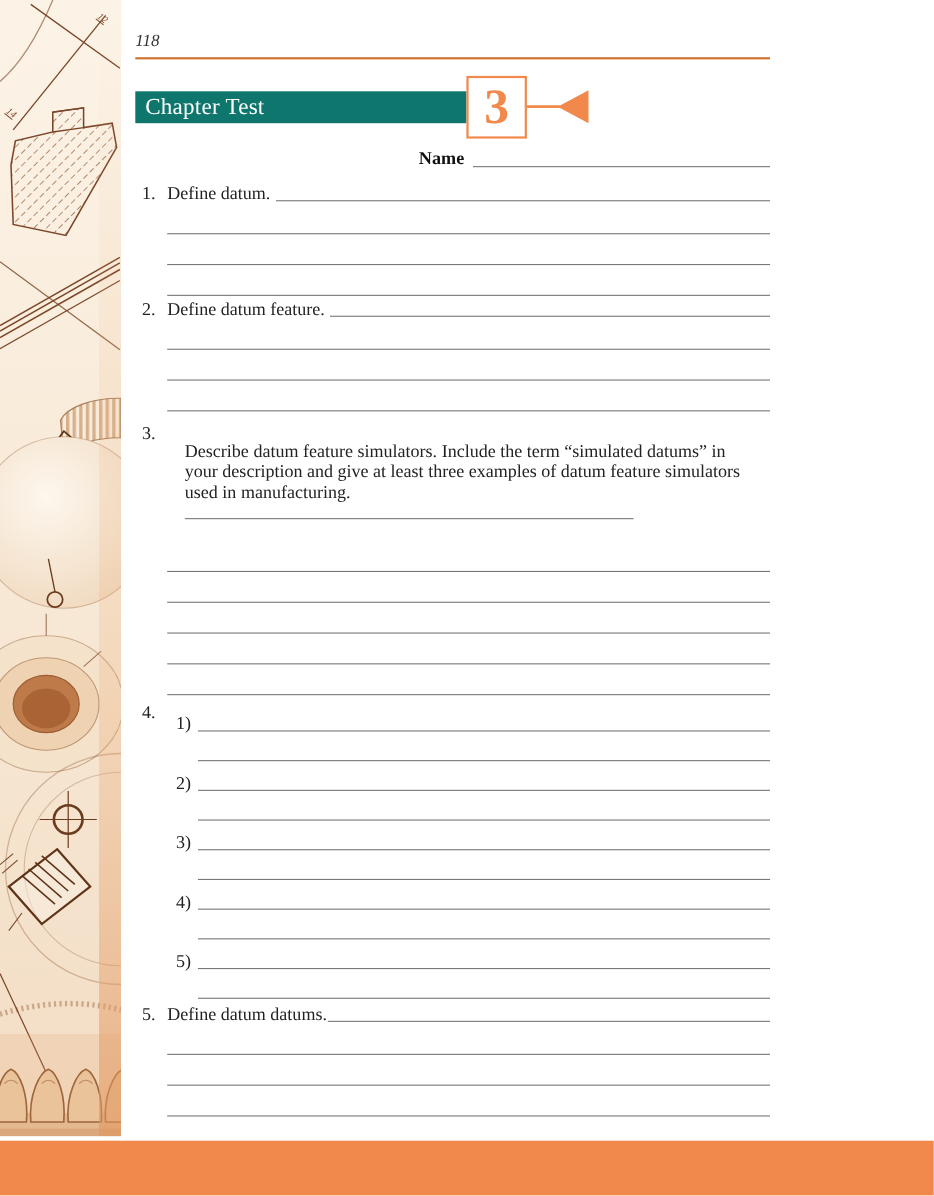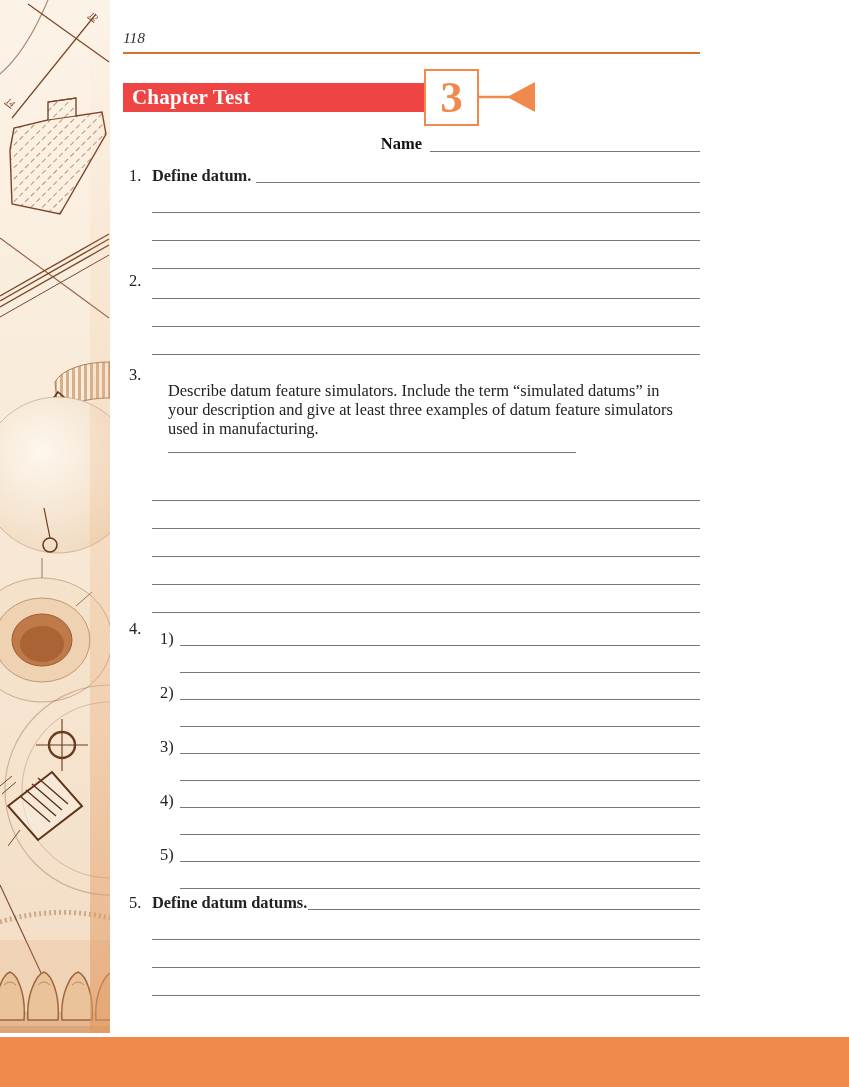--- a/index.html
+++ b/index.html
@@ -18,39 +18,39 @@
   .running-head {
     display:flex; gap:23px; align-items:flex-end;
     padding-top:29px; padding-bottom:5px;
     border-bottom:2px solid #D2732F;
     font-style:italic; font-size:15.5px; color:#333;
   }
   
   .banner-row { position:relative; height:74px; }
   .banner {
     position:absolute; left:0; top:29px; width:304px; height:29px;
-    background:#ef4444; color:#ffffff; font-weight:bold; font-size:21px;
+    background:#0f766e; color:#ffffff; font-weight:normal; font-size:21px;
     line-height:29px; padding-left:9px; box-sizing:border-box; letter-spacing:.2px;
   }
   .chapter-box {
     position:absolute; left:301px; top:15px; width:55px; height:57px;
     background:#ffffff; border:2.5px solid #F0894B; box-sizing:border-box;
     display:flex; align-items:center; justify-content:center;
   }
   .chapter-box span { color:#F0894B; font-size:45px; font-weight:bold; line-height:1; }
   .connector { position:absolute; left:356px; top:26px; }
   
   .name-row { display:flex; align-items:flex-end; margin-top:4px; height:22px; font-size:16.5px;justify-content:flex-end; }
   .name-row b { font-weight:bold; color:#111; }
   .name-line { width:270px; border-bottom:1.5px solid #777; margin-left:8px; margin-bottom:2px; }
   
   .q { display:flex; font-size:16.4px; line-height:19px; }
   .q-num { width:29px; box-sizing:border-box; padding-left:6px; flex:none; }
   .q-body { flex:1; min-width:0; }
-  .lbl-row { display:flex;font-weight:bold; }
+  .lbl-row { display:flex; }
   .lbl-row .q-text { white-space:nowrap; }
   .lbl-fill { flex:1; border-bottom:1.5px solid #777; margin-bottom:2px; margin-left:5px; }
   .lbl-fill.tight { margin-left:1px; }
   .answer-line { height:27px; border-bottom:1.5px solid #777; }
   .inline-line { display:inline-block; width:408px; height:2px; border-bottom:1.5px solid #777; }
   .q p { margin:16px; }
   .sub-list { margin-top:2px; }
   .sub-row { display:flex; height:27px; align-items:flex-end; }
   .sub-num { width:28px; box-sizing:border-box; padding-left:8px; flex:none; }
   .sub-line { flex:1; border-bottom:1.5px solid #777; margin-bottom:2px; }
@@ -192,20 +192,24 @@
         </div>
         <div class="answer-line"></div>
         <div class="answer-line"></div>
         <div class="answer-line"></div>
       </div>
     </div>
 
     <div class="q mt2">
       <div class="q-num">2.</div>
       <div class="q-body">
+        <div class="lbl-row">
+          <span class="q-text">Define datum feature.</span>
+          <span class="lbl-fill"></span>
+        </div>
         <div class="answer-line"></div>
         <div class="answer-line"></div>
         <div class="answer-line"></div>
       </div>
     </div>
 
     <div class="q mt10">
       <div class="q-num">3.</div>
       <div class="q-body">
         <p><span>Describe datum feature simulators. Include the term “simulated datums” in your description and give at least three examples of datum feature simulators used in manufacturing.</span>

